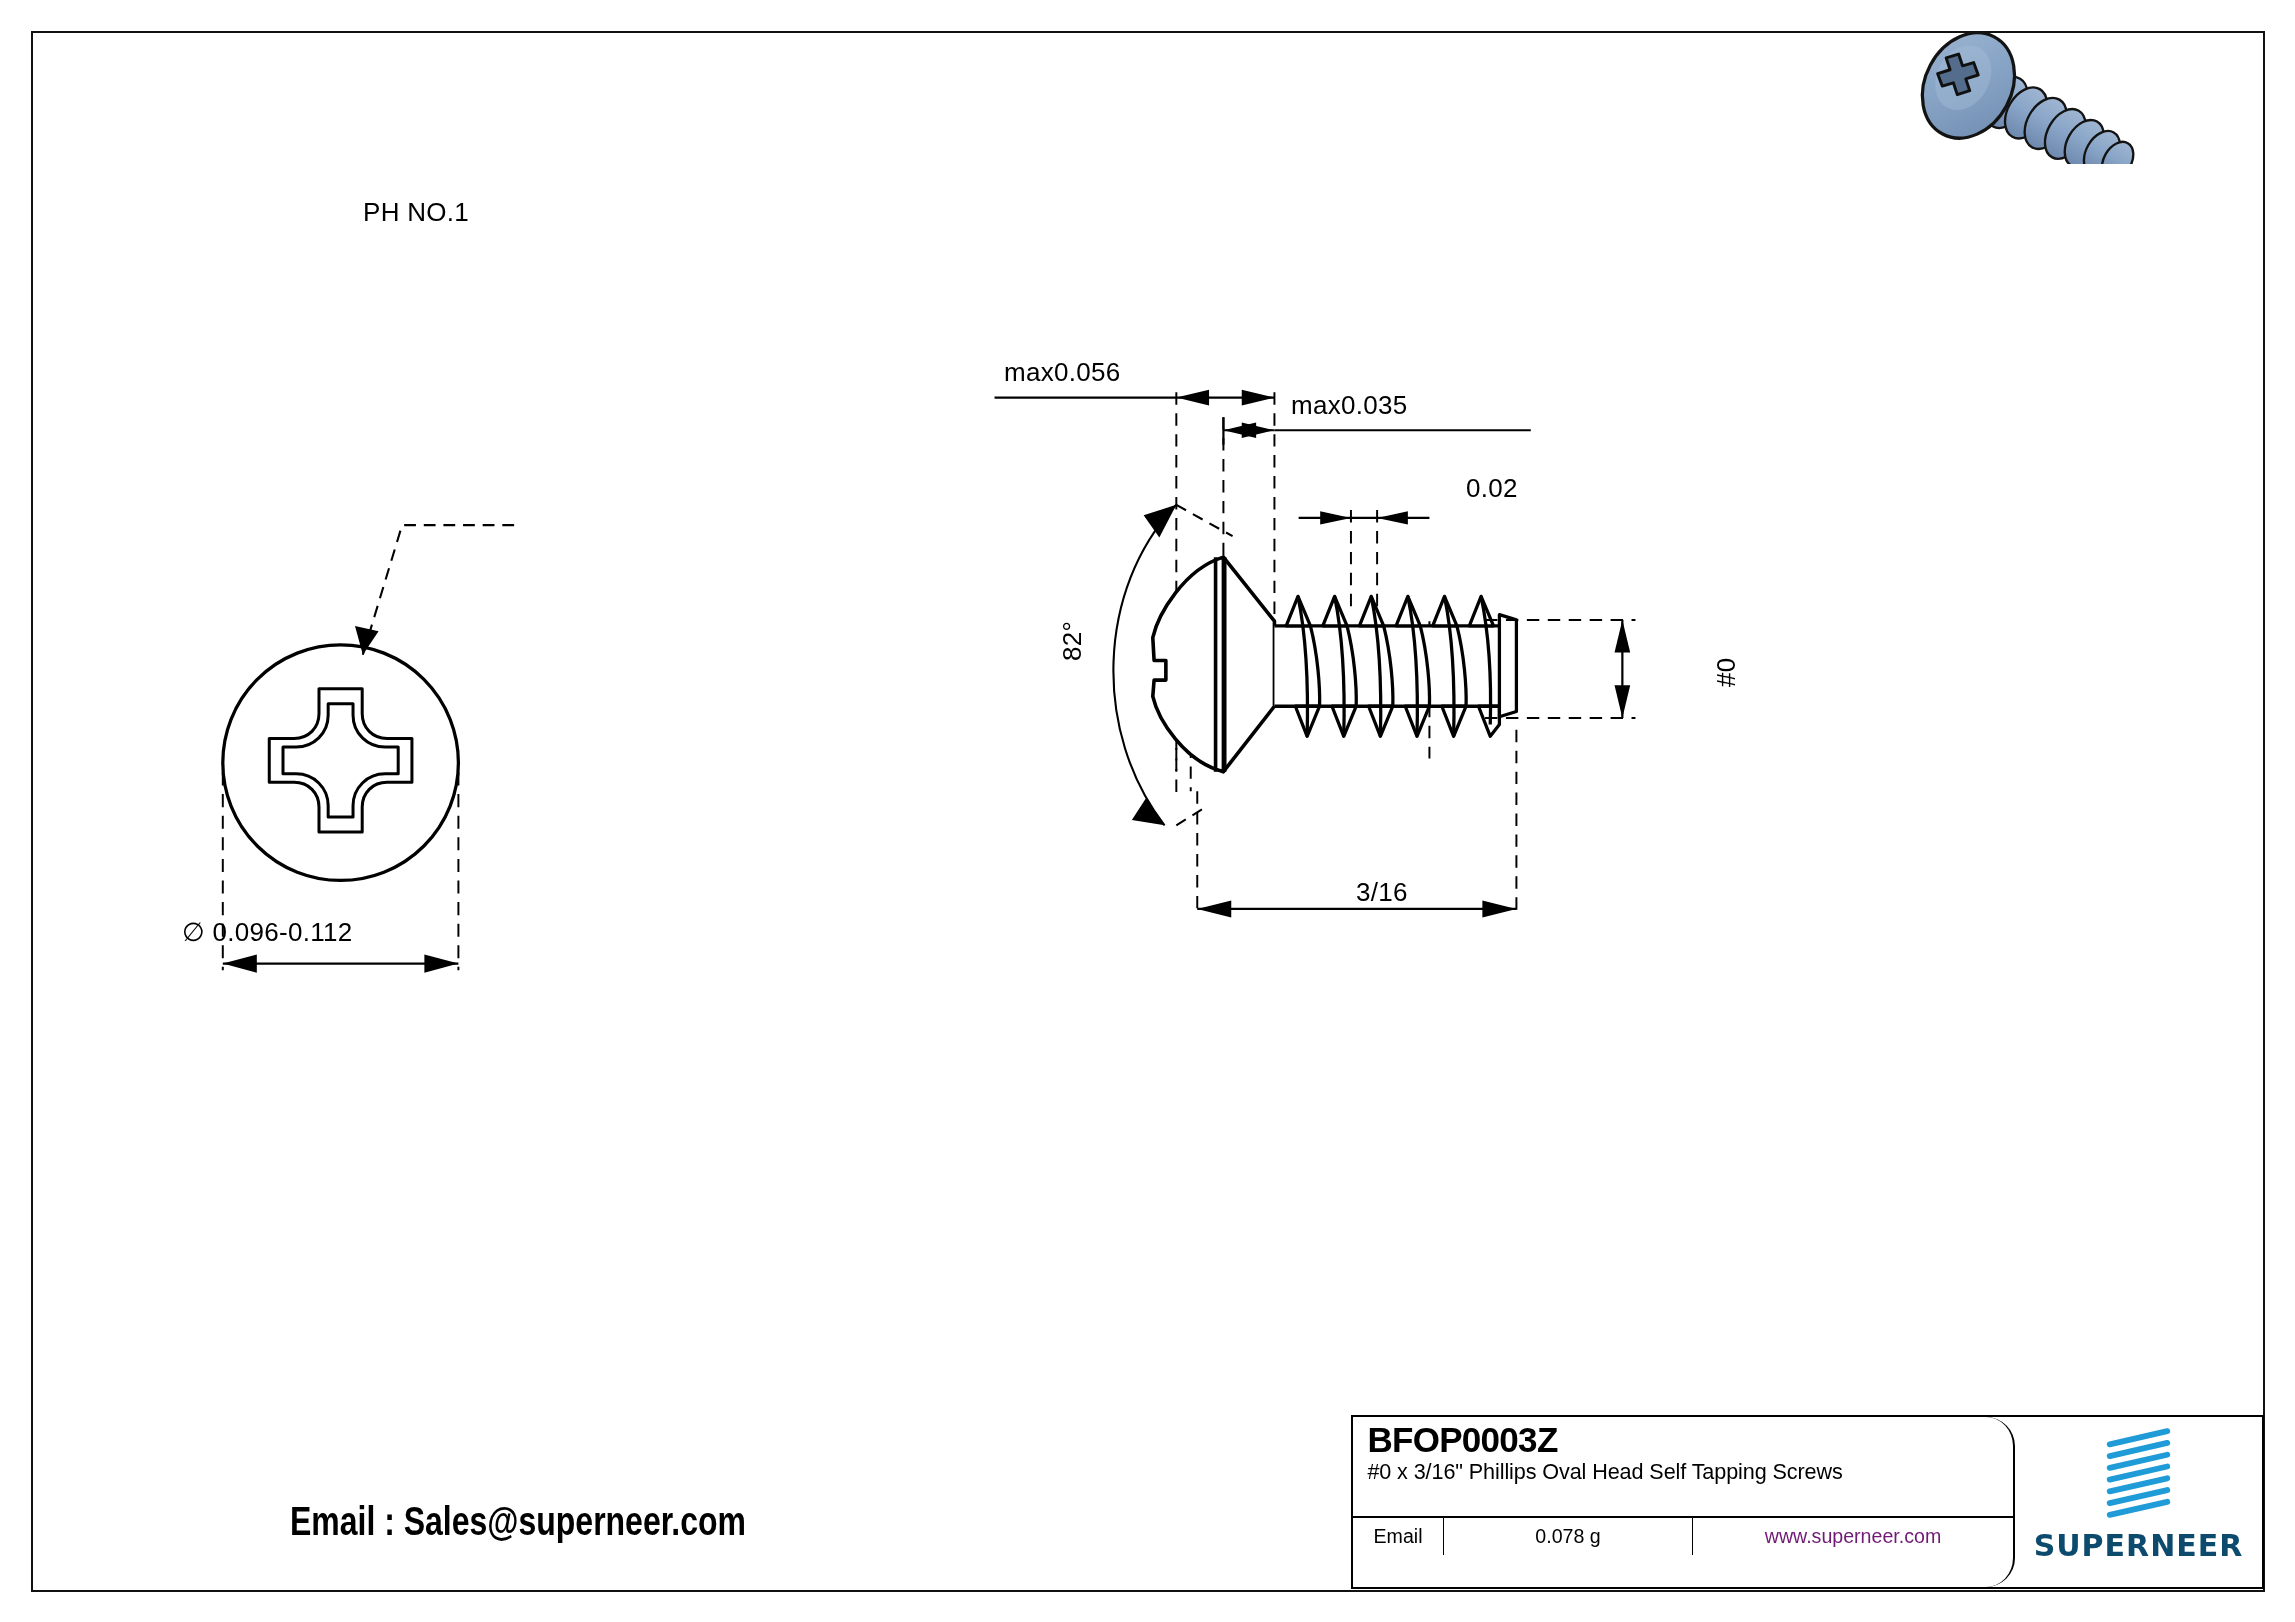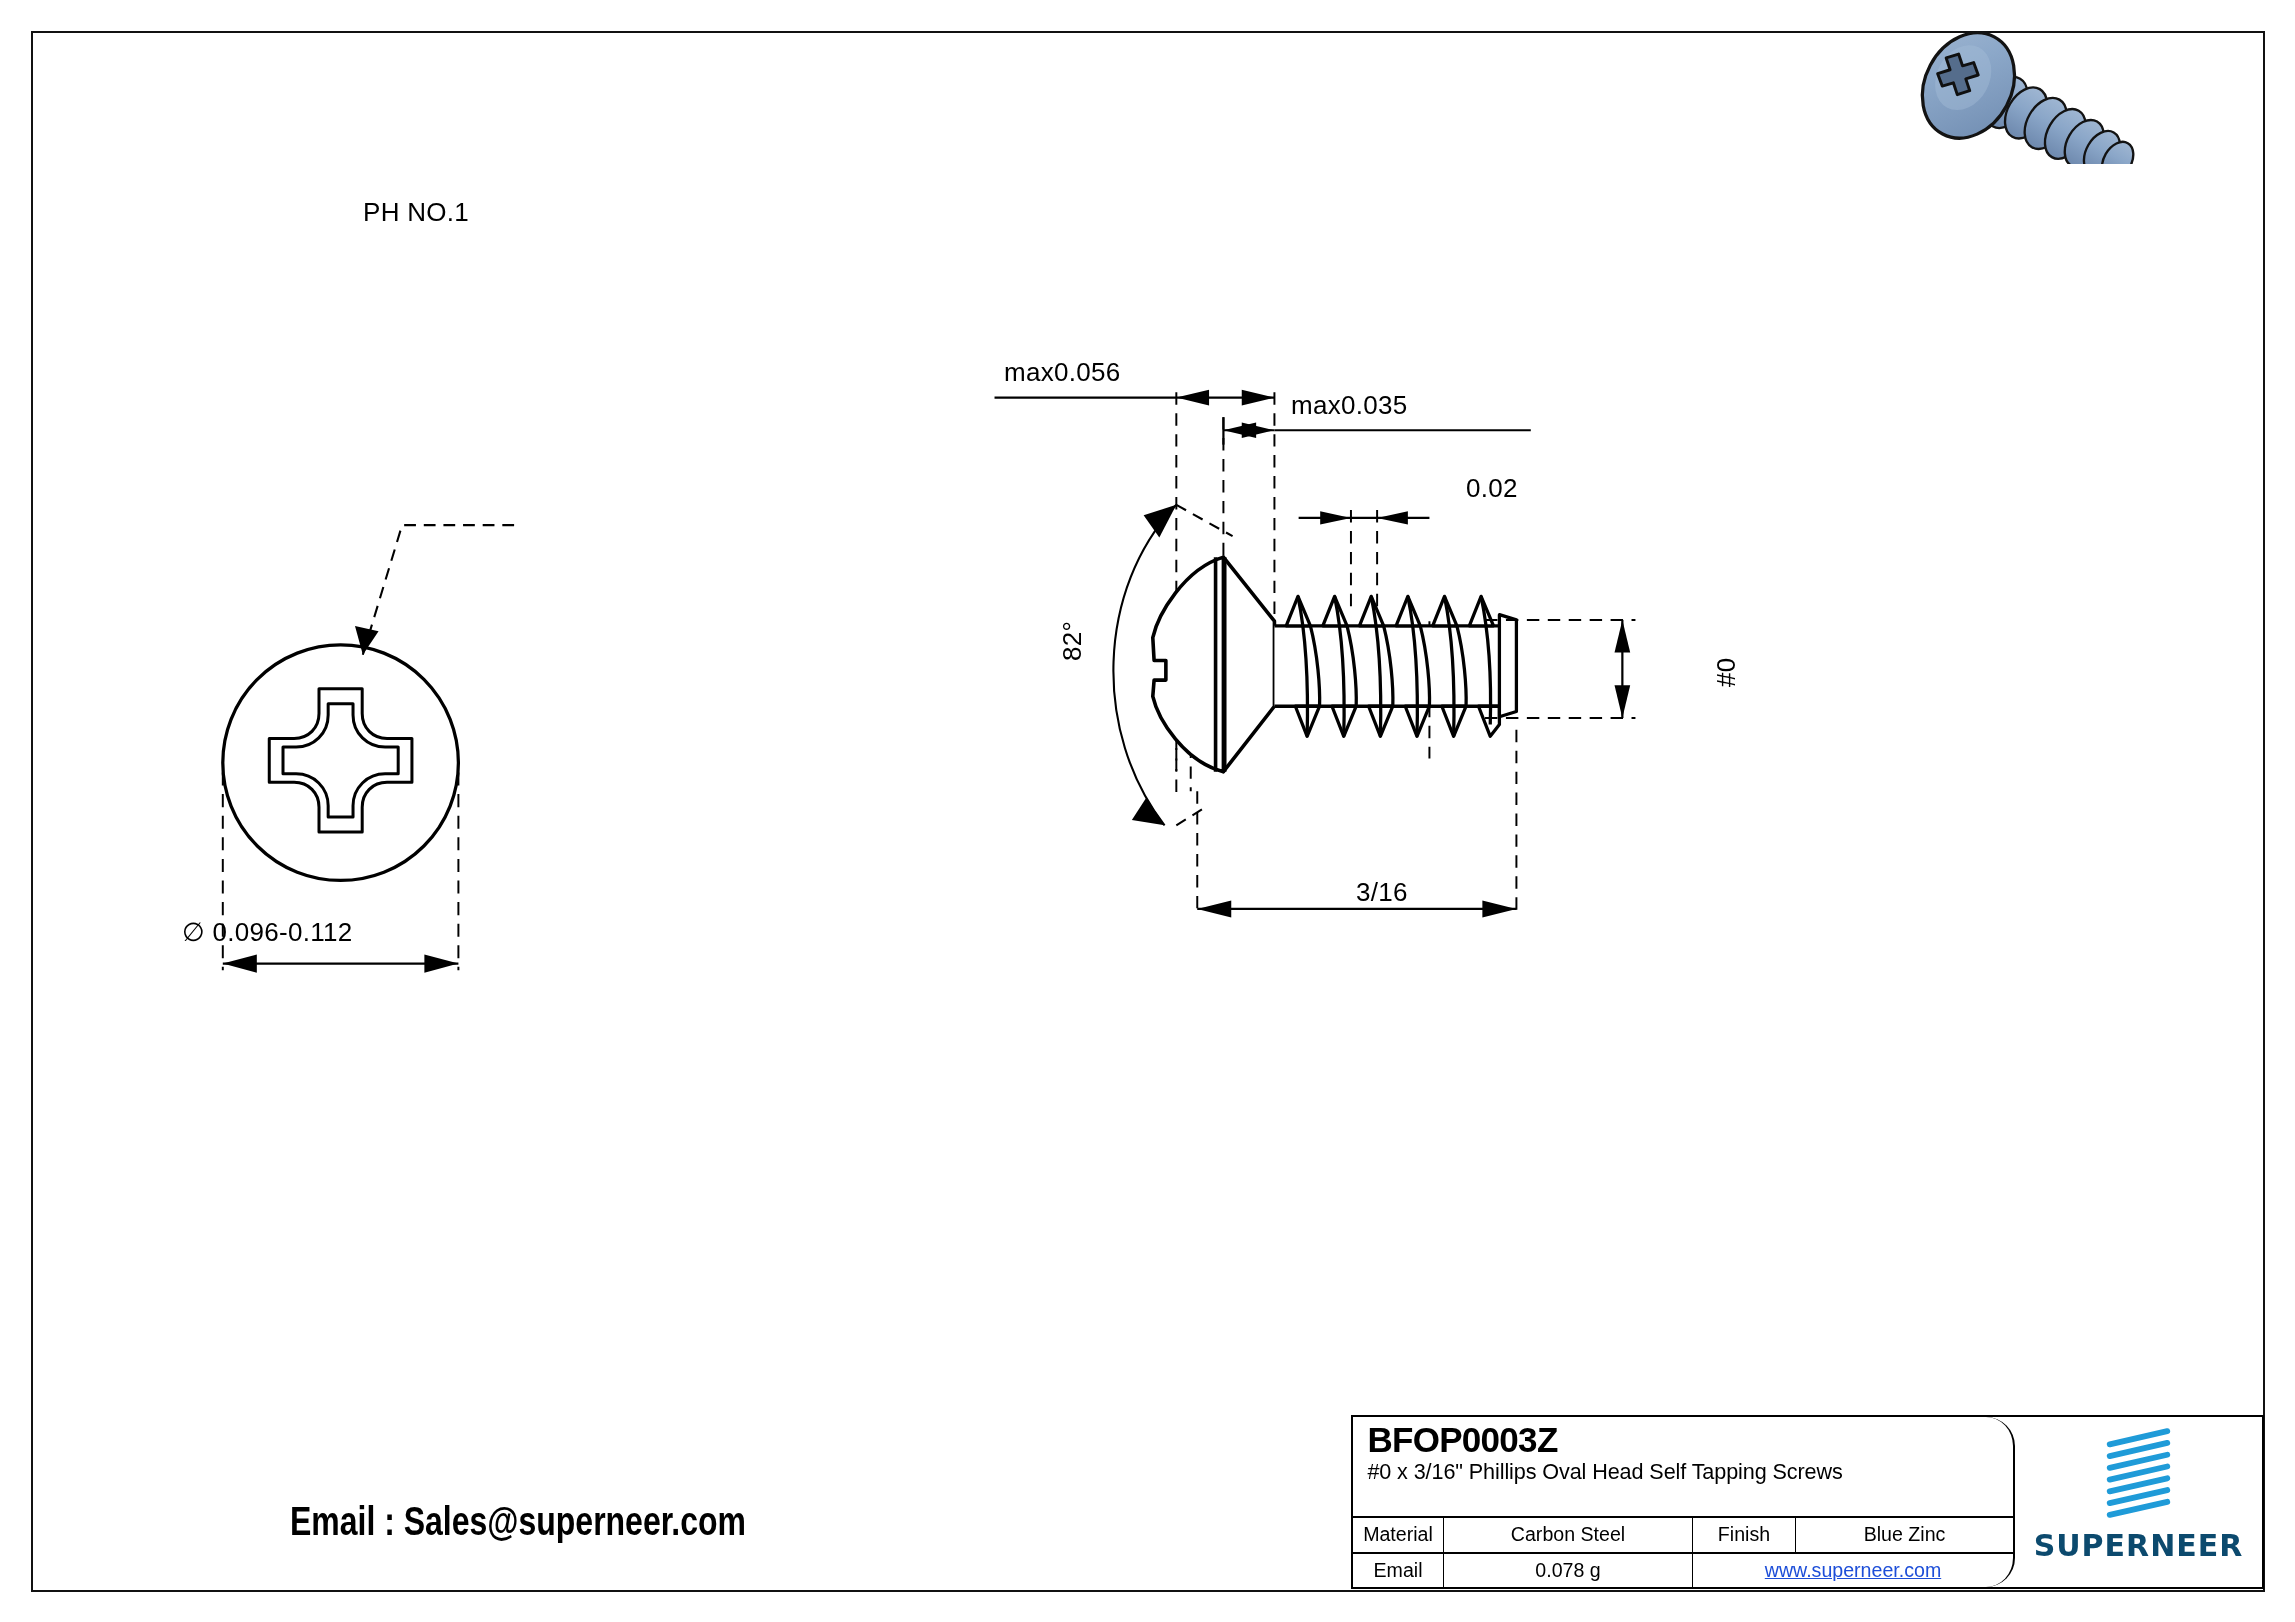--- a/index.html
+++ b/index.html
@@ -27,21 +27,21 @@
   #tb-desc{font-size:21.6px;line-height:1.25;margin-top:1.3px;letter-spacing:-0.1px;}
   .tb-row{display:flex;border-top:2px solid #000;height:37px;}
   .tb-cell{display:flex;align-items:center;justify-content:center;
            font-size:19.6px;box-sizing:border-box;}
   .tb-cell + .tb-cell{border-left:1.3px solid #000;}
   .c-label{width:90px;}
   .c-val1{width:249px;}
   .c-label2{width:103px;}
   .c-val2{flex:1;}
   .c-weightval{flex:1;}
-  .link{color:#1d4ed8;text-decoration:underline;}
+  .link{color:#701a75;}
 
   #tb-right{flex:1;display:flex;flex-direction:column;align-items:center;
             justify-content:flex-start;padding-top:9.2px;box-sizing:border-box;}
   #logo-mark{width:79px;height:98px;}
   #logo-word{font-size:30px;font-weight:bold;color:#0c4a6e;letter-spacing:1px;
              margin-top:3.9px;font-family:"DejaVu Sans",sans-serif;}
 
   
   #email{position:absolute;left:290px;top:1498px;font-size:41px;font-weight:bold;
          transform:scaleX(.78);transform-origin:left center;white-space:nowrap;
@@ -263,26 +263,20 @@
 <div id="email">Email : Sales@superneer.com</div>
 
 <div id="titleblock">
 
   <div id="tb-left">
     <div id="tb-head">
       <div id="tb-partno">BFOP0003Z</div>
       <div id="tb-desc">#0 x 3/16" Phillips Oval Head Self Tapping Screws</div>
     </div>
 
-    <div class="tb-row">
-      <div class="tb-cell c-label">Material</div>
-      <div class="tb-cell c-val1">Carbon Steel</div>
-      <div class="tb-cell c-label2">Finish</div>
-      <div class="tb-cell c-val2">Blue Zinc</div>
-    </div>
 
     <div class="tb-row">
       <div class="tb-cell c-label">Email</div>
       <div class="tb-cell c-val1">0.078 g</div>
       <div class="tb-cell c-weightval link">www.superneer.com</div>
     </div>
   </div>
 
   <div id="tb-right">
     <svg id="logo-mark" viewBox="0 0 120 150">

